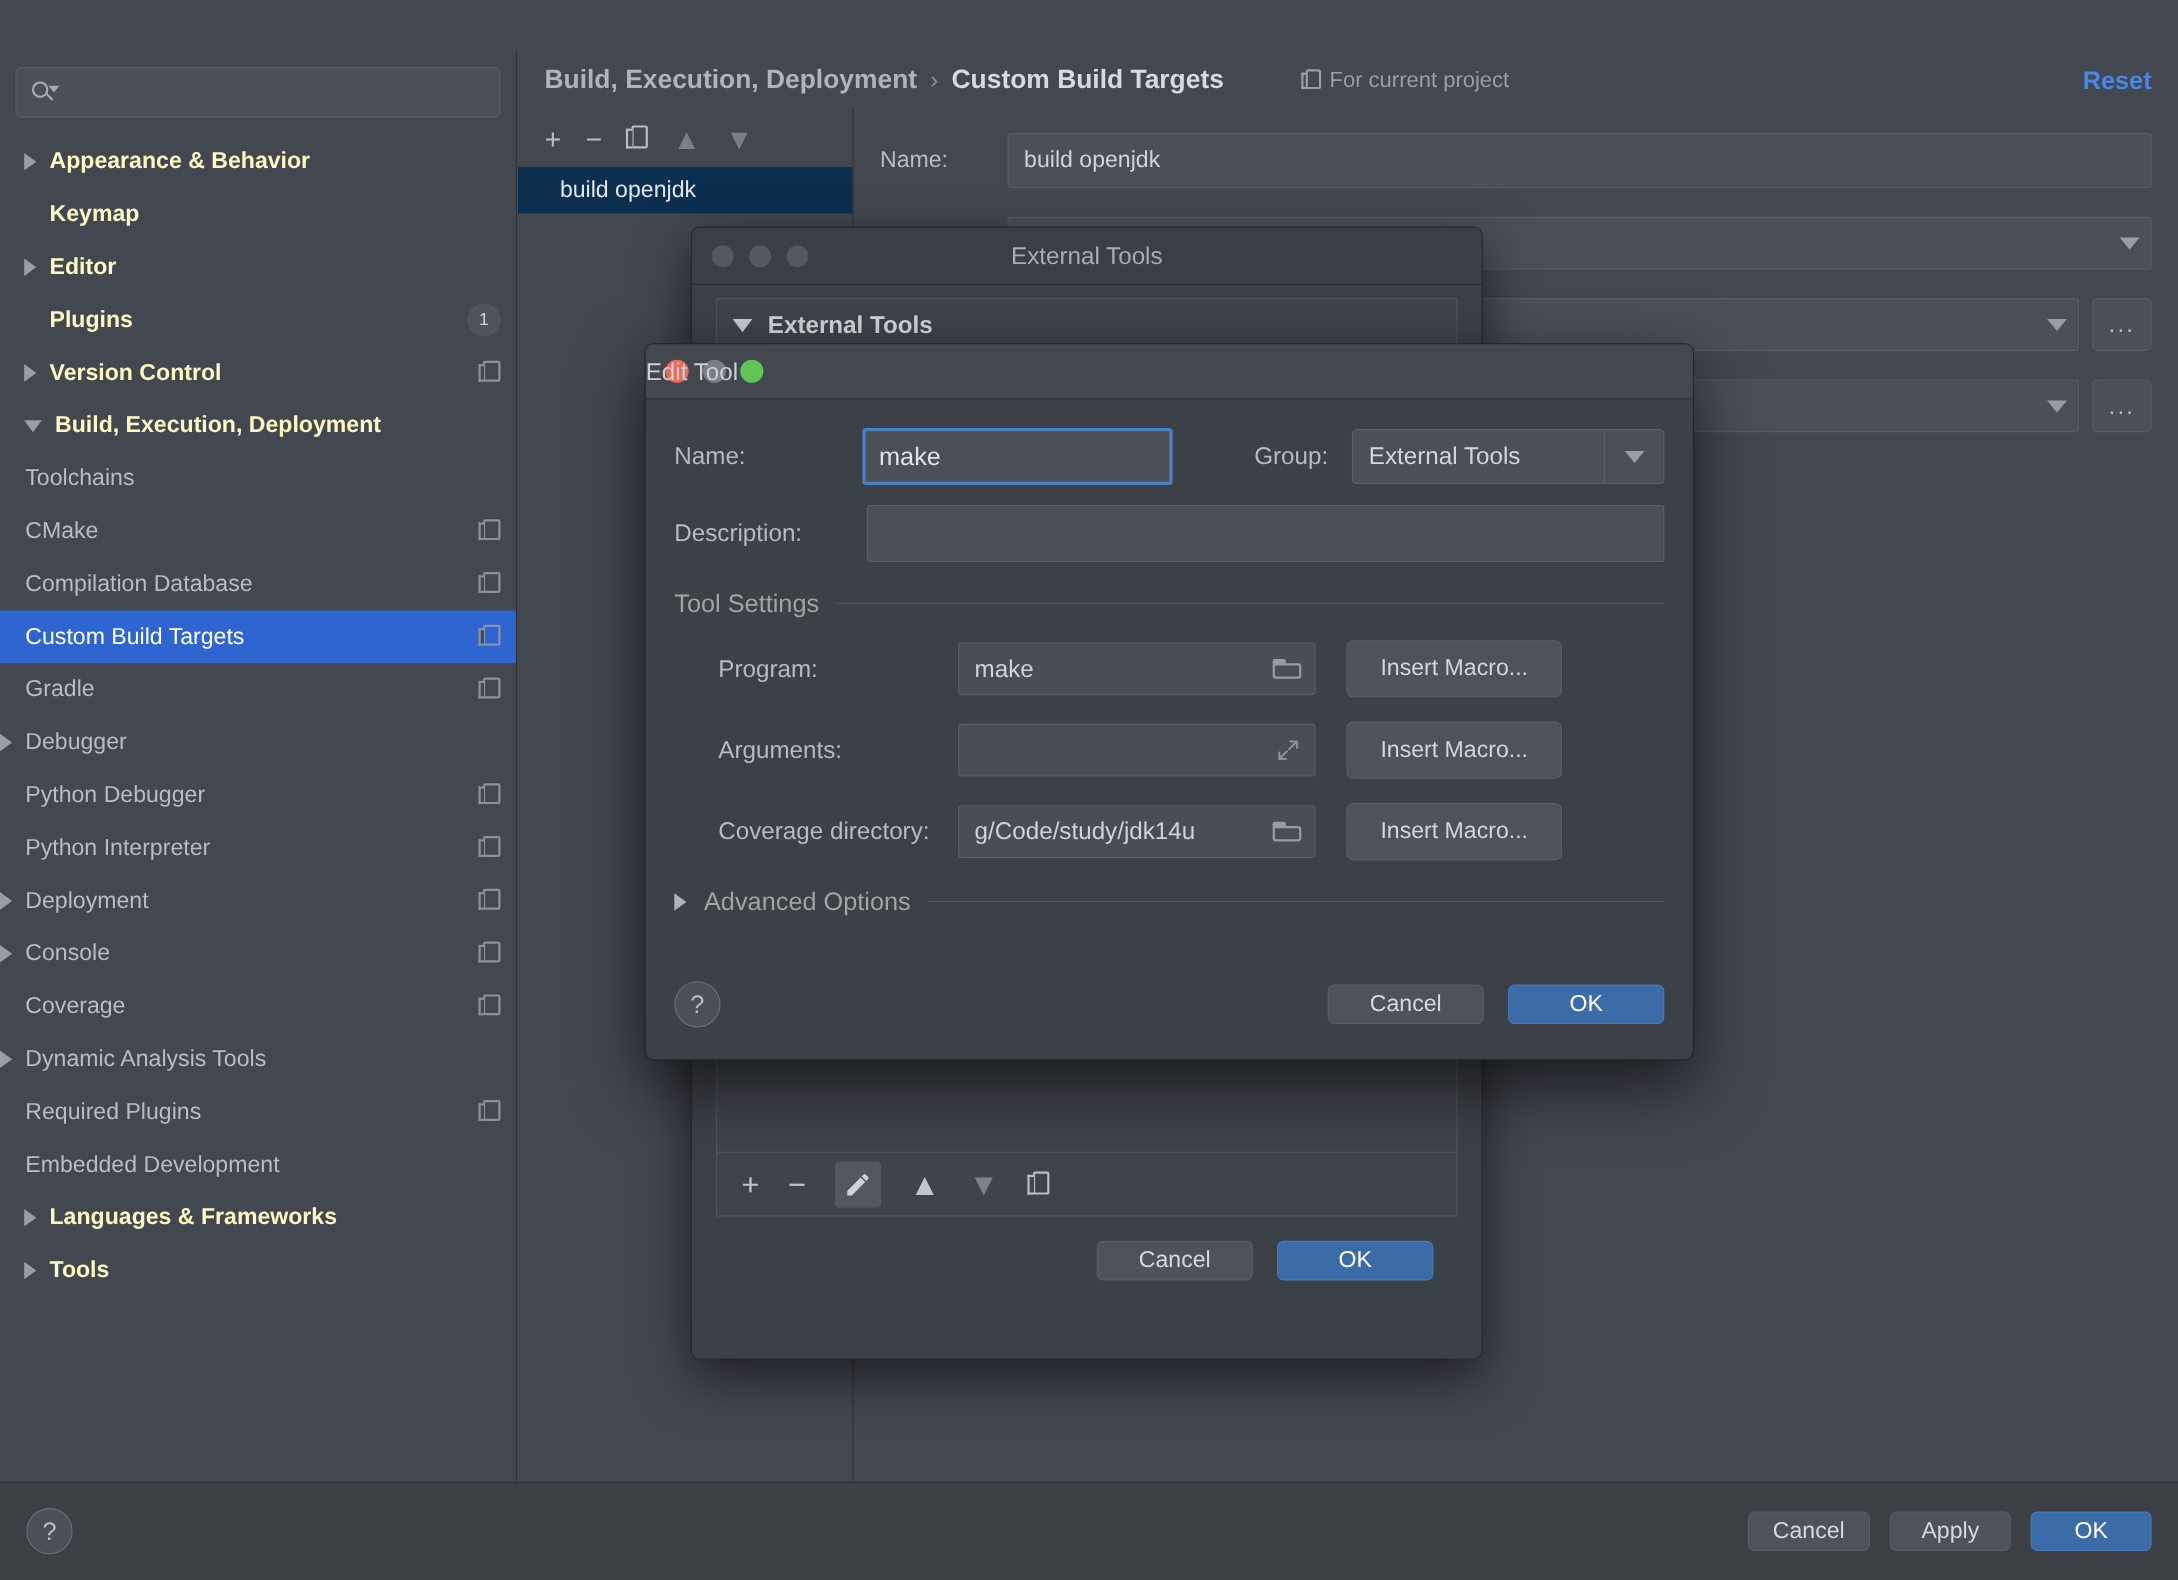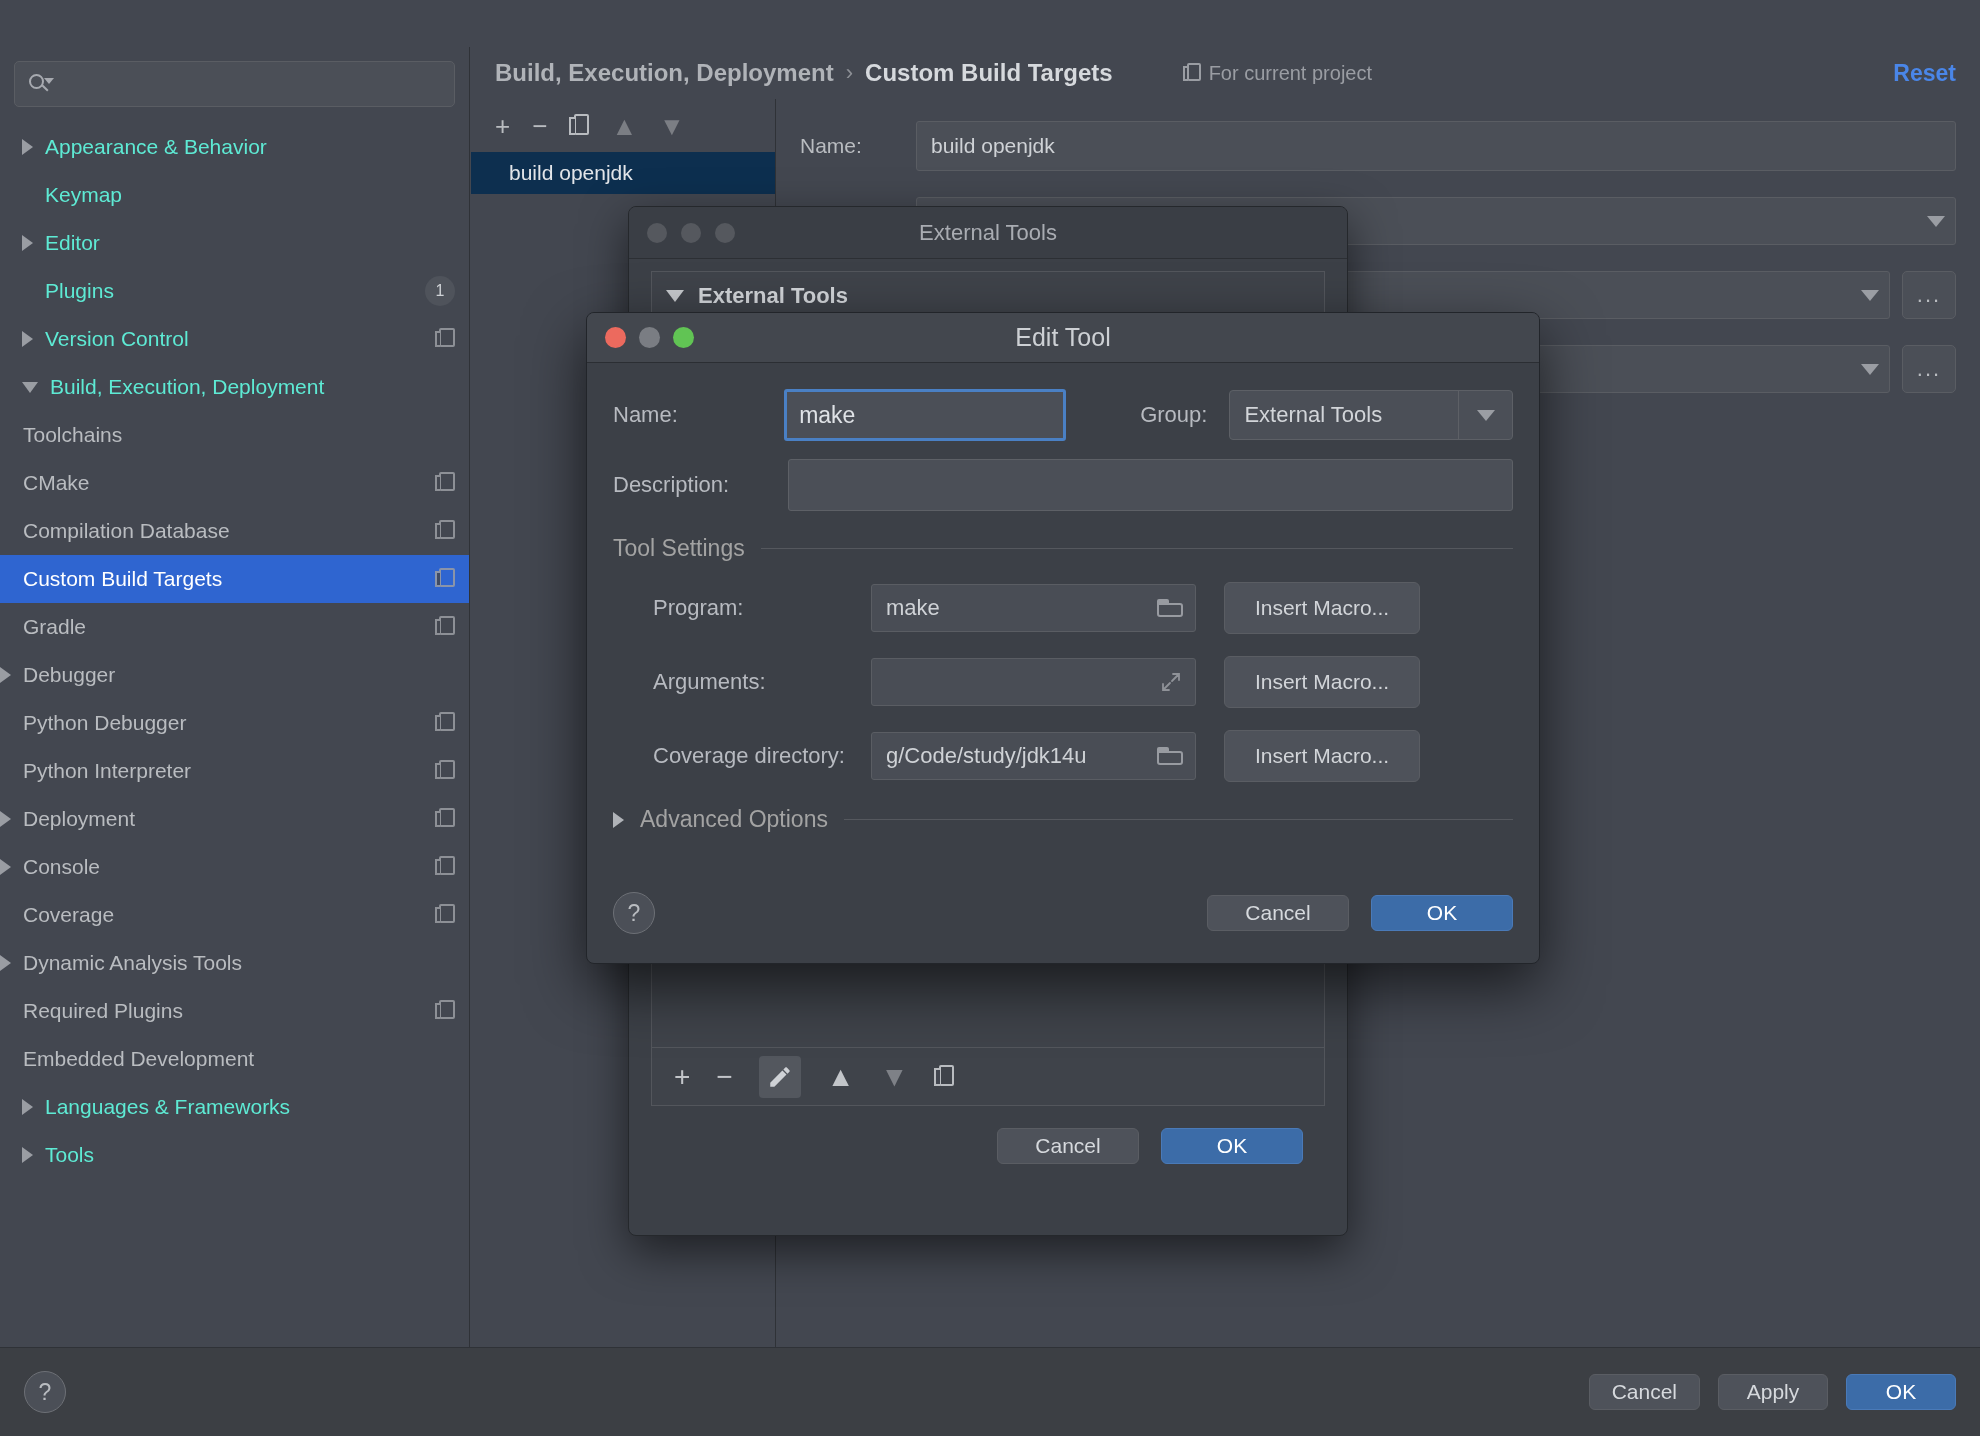--- a/index.html
+++ b/index.html
@@ -63,21 +63,21 @@
     width: 0; height: 0; flex: 0 0 auto;
     border-top: 8px solid transparent; border-bottom: 8px solid transparent;
     border-left: 11px solid #9a9da3;
   }
   .tnode .arrow.down {
     border-left: 8px solid transparent; border-right: 8px solid transparent;
     border-top: 11px solid #9a9da3; border-bottom: none;
   }
   .tnode .arrow.hidden { visibility: hidden; }
   .tlabel { font-size: 21px; color: #b9bcc0; white-space: nowrap; }
-  .tnode.lvl0 .tlabel { font-weight: normal; color: #5eead4; }
+  .tnode.lvl0 .tlabel { font-weight: bold; color: #fef9c3; }
   .tnode.sel .tlabel { color: #ffffff; font-weight: normal; }
   .tnode.lvl0 { padding-left: 22px; }
   .tnode.lvl0 .tlabel { margin-left: 12px; }
   .tnode.lvl1 { }
   .tnode.lvl1 .tlabel { margin-left: 12px; }
   .badge-count {
     margin-left: auto; width: 30px; height: 30px; border-radius: 50%;
     background: #4f535b; color: #cfd2d6; font-size: 16px;
     display: flex; align-items: center; justify-content: center;
   }
@@ -225,22 +225,22 @@
     background: #3c4047; border: 1px solid #22252a; border-radius: 8px;
     box-shadow: 0 22px 60px rgba(0,0,0,.62); overflow: hidden;
   }
   .ed-titlebar {
     height: 50px; background: #43474e; border-bottom: 1px solid #2b2e33;
     display: flex; align-items: center; position: relative;
   }
   .ed-traffic { display: flex; gap: 13px; margin-left: 18px; }
   .ed-traffic span { width: 21px; height: 21px; border-radius: 50%; display: block; }
   .ed-title {
-    position: absolute; left: 0; right: 0; text-align: center;
-    font-size: 25px; color: #cdd0d4;
+    position: absolute; left: 0; right: 0; text-align: left;
+    font-size: 22px; color: #cdd0d4;
   }
   .ed-body { padding: 26px 26px 0 26px; }
   .ed-row { display: flex; align-items: center; margin-bottom: 18px; }
   .ed-label { font-size: 22px; color: #b7bac0; }
   .ed-name-label { width: 175px; }
   .ed-name-input {
     width: 282px; height: 52px; background: #4b4f57; border: 3px solid #4a80c4;
     border-radius: 3px; color: #dfe2e6; font-size: 23px; padding: 0 12px;
     outline: none; font-family: "Liberation Sans", sans-serif;
   }

